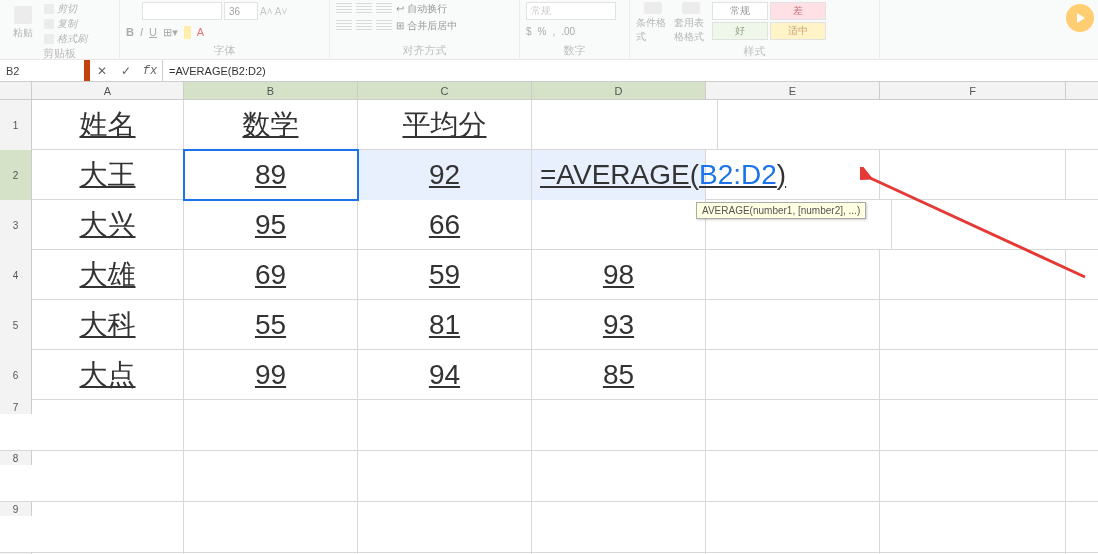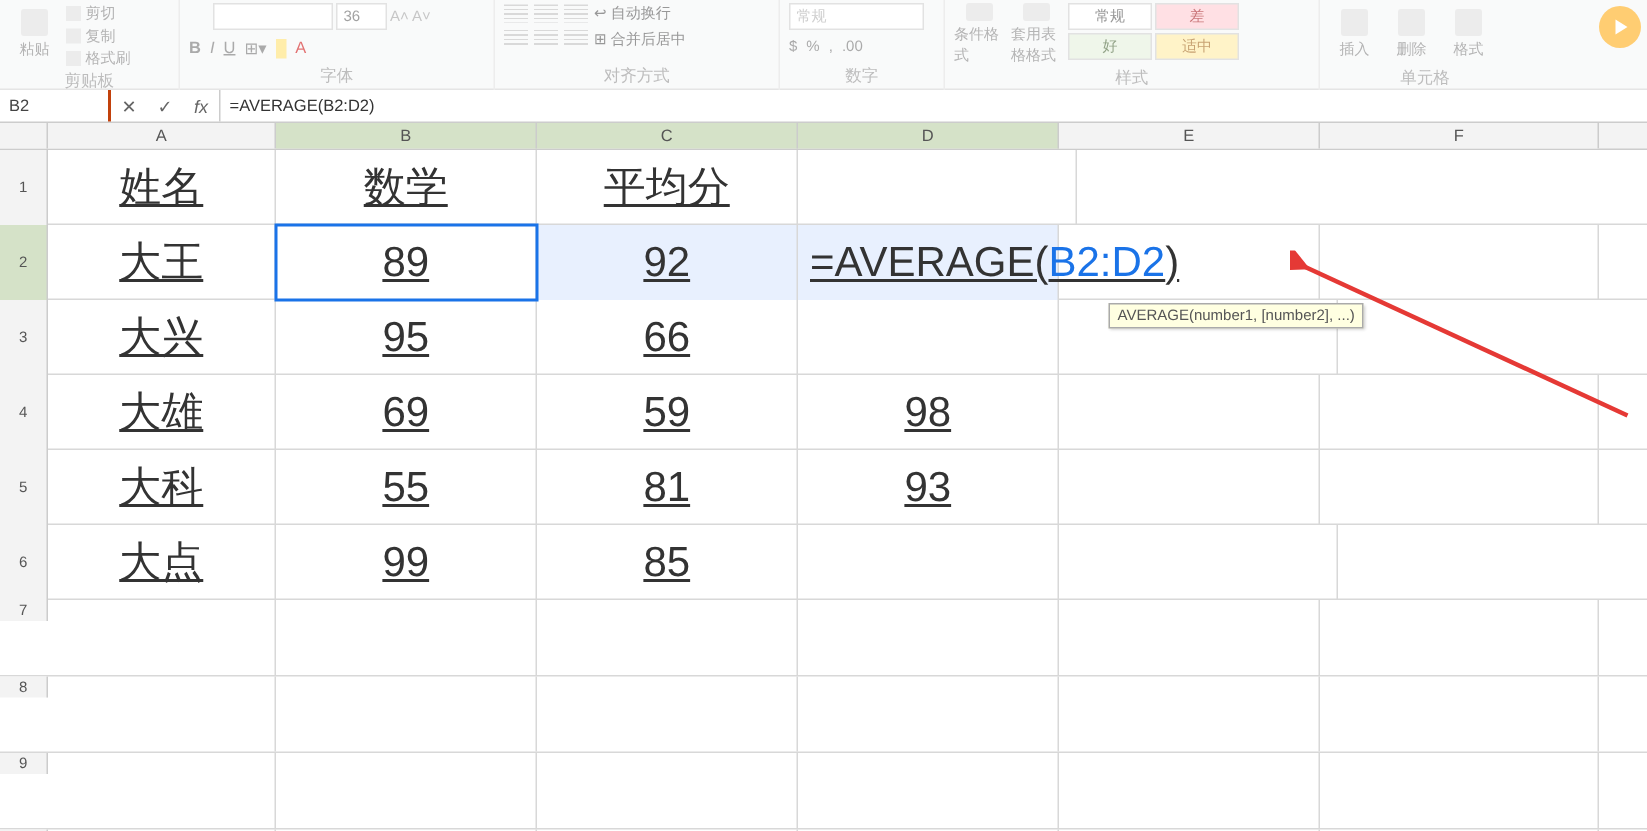--- a/index.html
+++ b/index.html
@@ -5,43 +5,43 @@
 * { box-sizing: border-box; margin: 0; padding: 0; }
 body { font-family: "Microsoft YaHei", Arial, sans-serif; font-size: 12px; color: #444; background: #fff; width: 1098px; height: 554px; overflow: hidden; position: relative; }
 
 
 .ribbon { height: 60px; background: #f5f6f7; border-bottom: 1px solid #d0d0d0; display: flex; position: relative; opacity: 0.55; }
 .rgroup { border-right: 1px solid #e0e0e0; padding: 2px 6px 0 6px; height: 60px; display: flex; flex-direction: column; justify-content: space-between; }
 .rgroup .body { flex: 1; display: flex; align-items: flex-start; gap: 4px; }
 .rgroup .label { font-size: 11px; color: #888; text-align: center; padding-bottom: 2px; }
 .bigbtn { width: 34px; height: 42px; display: flex; flex-direction: column; align-items: center; justify-content: center; font-size: 10px; color: #777; gap: 2px; }
 .bigbtn .ic { width: 18px; height: 18px; background: #ddd; border-radius: 2px; }
-.smalllist { display: flex; flex-direction: column; gap: 1px; font-size: 10px; color: #777; }
+.smalllist { display: flex; flex-direction: column; gap: 1px; font-size: 10px; color: #777; font-style: italic; }
 .smalllist div { display: flex; align-items: center; gap: 3px; }
 .smalllist .ic { width: 10px; height: 10px; background: #ddd; }
 .fontctrls { display: flex; gap: 2px; align-items: center; padding-left: 16px; }
 .fontbox { width: 80px; height: 18px; border: 1px solid #ccc; background: #fff; font-size: 10px; padding: 0 4px; color: #aaa; display: flex; align-items: center; }
 .sizebox { width: 34px; height: 18px; border: 1px solid #ccc; background: #fff; font-size: 10px; padding: 0 4px; color: #555; display: flex; align-items: center; }
 .btnrow { display: flex; gap: 6px; font-size: 11px; color: #666; margin-top: 3px; }
 .alignrow { display: flex; gap: 4px; align-items: center; }
 .alignrow .ic { width: 16px; height: 12px; background: repeating-linear-gradient(#bbb 0 1px, transparent 1px 3px); }
 .styleboxes { display: flex; gap: 2px; }
 .sbox { width: 56px; height: 18px; border: 1px solid #ccc; font-size: 10px; display: flex; align-items: center; justify-content: center; background: #fff; }
 .good { background: #e2efda; color: #375623; }
 .bad { background: #ffc7ce; color: #9c0006; }
 .neutral { background: #ffeb9c; color: #9c5700; }
 .logo { position: absolute; right: 4px; top: 4px; width: 28px; height: 28px; background: #ffa500; border-radius: 50%; display: flex; align-items: center; justify-content: center; }
 .logo::after { content: ""; border-left: 8px solid #fff; border-top: 5px solid transparent; border-bottom: 5px solid transparent; margin-left: 2px; }
 
 
 .fbar { height: 22px; border-bottom: 1px solid #ccc; display: flex; align-items: stretch; background: #fff; }
-.namebox { width: 74px; border-right: 2px solid #c2410c; padding: 0 6px; font-size: 11px; display: flex; align-items: center; }
+.namebox { width: 90px; border-right: 6px solid #c2410c; padding: 0 6px; font-size: 11px; display: flex; align-items: center; }
 .fbtns { display: flex; align-items: center; border-right: 1px solid #ccc; }
 .fbtn { width: 24px; display: flex; align-items: center; justify-content: center; font-size: 12px; color: #666; cursor: pointer; height: 100%; }
-.fxlabel { font-style: italic; font-family: Liberation Sans, sans-serif; }
+.fxlabel { font-style: italic; font-family: Liberation Mono, monospace; }
 .finput { flex: 1; padding: 0 6px; font-size: 11px; color: #333; display: flex; align-items: center; }
 
 
 .grid { position: relative; }
 .colheaders { display: flex; height: 18px; border-bottom: 1px solid #ccc; background: #f3f3f3; }
 .corner { width: 32px; border-right: 1px solid #ccc; background: #f3f3f3; }
 .ch { border-right: 1px solid #ccc; font-size: 11px; color: #555; display: flex; align-items: center; justify-content: center; background: #f3f3f3; }
 .ch.sel { background: #d5e2c8; }
 .rows { }
 .row { display: flex; border-bottom: 1px solid #d8d8d8; }
@@ -167,37 +167,20 @@
         </div>
         <div class="styleboxes">
           <div class="sbox good">好</div>
           <div class="sbox neutral">适中</div>
         </div>
       </div>
     </div>
     <div class="label">样式</div>
   </div>
 
-  <div class="rgroup" style="width:140px;border-right:none">
-    <div class="body">
-      <div class="bigbtn">
-          <div class="ic"></div>
-          <span>插入</span>
-        </div>
-      <div class="bigbtn">
-          <div class="ic"></div>
-          <span>删除</span>
-        </div>
-      <div class="bigbtn">
-          <div class="ic"></div>
-          <span>格式</span>
-        </div>
-    </div>
-    <div class="label">单元格</div>
-  </div>
 
   <div class="logo"></div>
 </div>
 
 <div class="fbar">
   <div class="namebox">B2</div>
   <div class="fbtns">
     <div class="fbtn">✕</div>
     <div class="fbtn">✓</div>
     <div class="fbtn fxlabel">fx</div>
@@ -263,20 +246,21 @@
       <div class="cell cC center">81</div>
       <div class="cell cD center">93</div>
       <div class="cell cE"></div>
       <div class="cell cF"></div>
     </div>
 
     <div class="row big">
       <div class="rh">6</div>
       <div class="cell cA center">大点</div>
       <div class="cell cB center">99</div>
+      <div class="cell cC center">94</div>
       <div class="cell cD center">85</div>
       <div class="cell cE"></div>
       <div class="cell cF"></div>
     </div>
 
     <div class="row smallrow">
         <div class="rh">7</div>
         <div class="cell cA"></div>
         <div class="cell cB"></div>
         <div class="cell cC"></div>
@@ -307,21 +291,21 @@
         <div class="cell cA"></div>
         <div class="cell cB"></div>
         <div class="cell cC"></div>
         <div class="cell cD"></div>
         <div class="cell cE"></div>
         <div class="cell cF"></div>
       </div>
 
   </div>
 
-  <div class="tooltip" style="left:739px;top:120px">AVERAGE(number1, [number2], ...)</div>
+  <div class="tooltip" style="left:696px;top:120px">AVERAGE(number1, [number2], ...)</div>
 
   <svg class="arrow" style="left:860px;top:85px" width="230" height="120">
     <defs>
         <marker id="ah" markerWidth="12" markerHeight="12" refX="2" refY="5" orient="auto">
           <path d="M10,0 L0,5 L10,10 Z" fill="#e53935"></path>
         </marker>
       </defs>
     <line x1="225" y1="110" x2="8" y2="10" stroke="#e53935" stroke-width="3" marker-end="url(#ah)"></line>
   </svg>
 </div>

